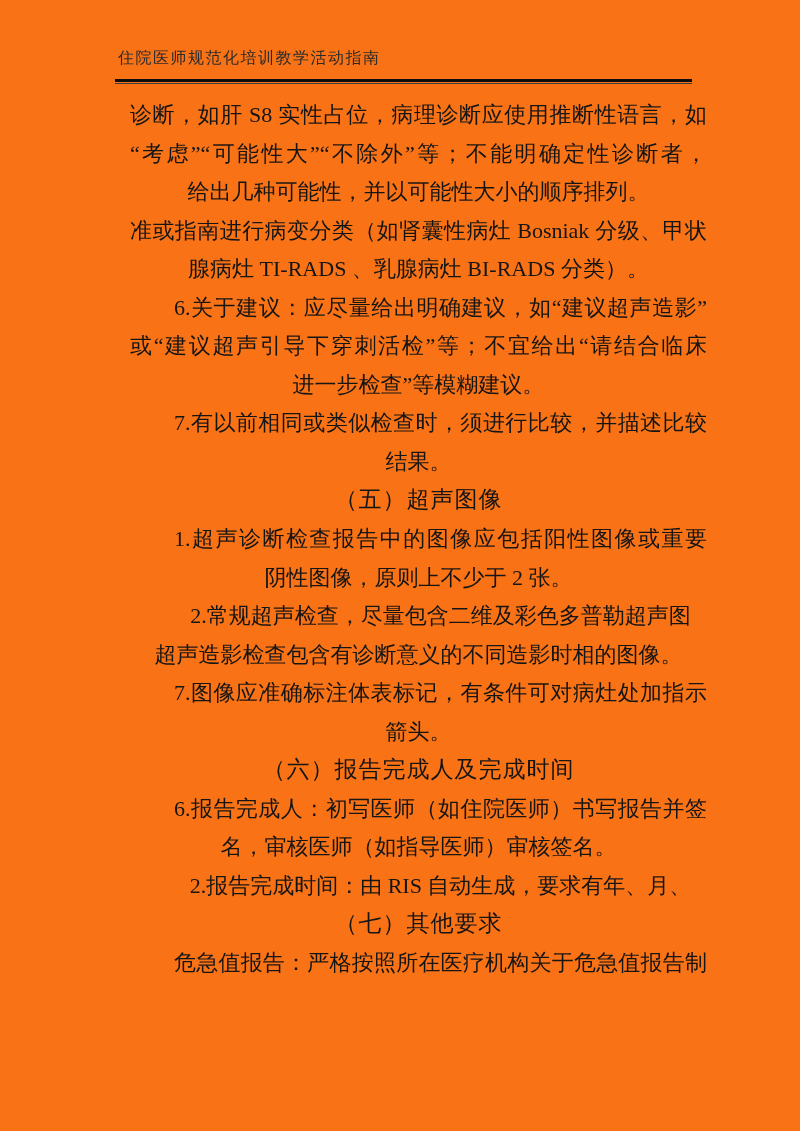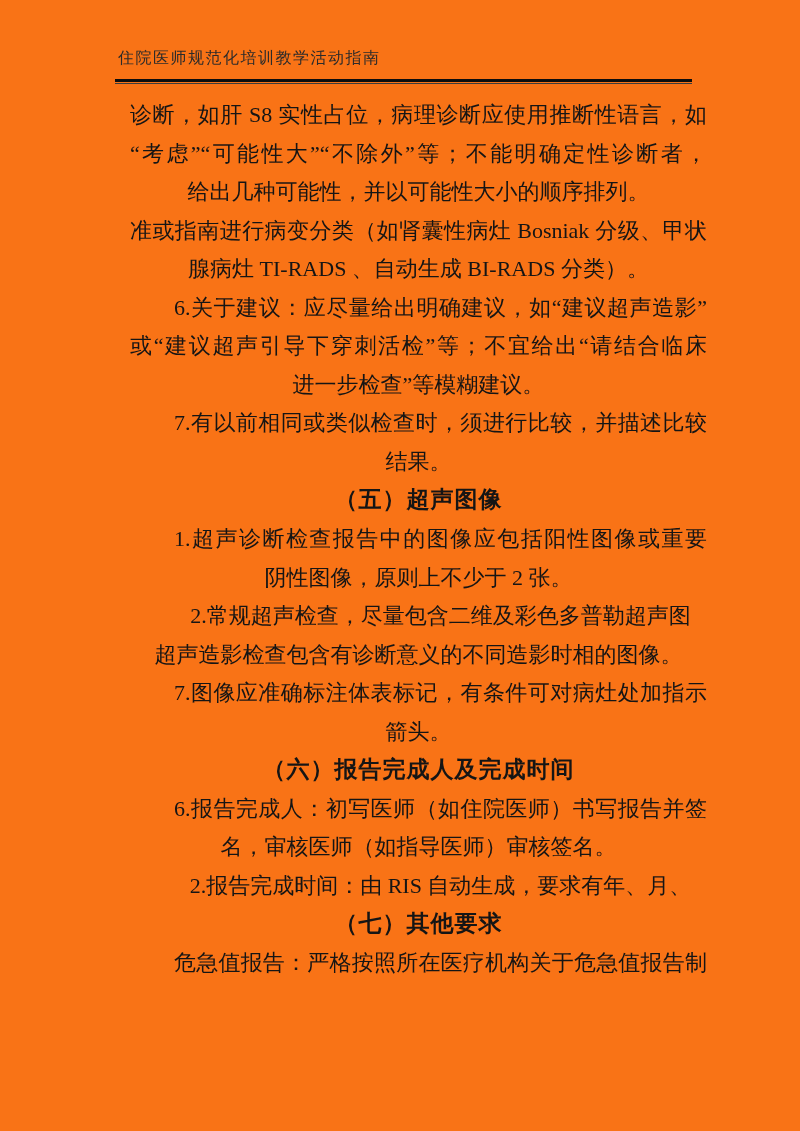--- a/index.html
+++ b/index.html
@@ -45,21 +45,21 @@
     overflow: hidden;
     text-align: center;
     white-space: normal;
   }
   .line.just {
     text-align: justify;
     text-align-last: justify;
   }
   .line.indent { padding-left: 44px; }
   .line.heading {
-    font-weight: bold;
+    font-weight: normal;
     font-size: 23px;
     letter-spacing: 1px;
   }
   .page-number {
     position: absolute;
     left: 0;
     right: 0;
     top: 1034px;
     text-align: right;
     font-size: 14px;
@@ -70,21 +70,21 @@
 <body>
 
 <div class="page">
   <div class="header-title">住院医师规范化培训教学活动指南</div>
   <div class="header-rule"></div>
   <div class="doc-body">
       <div class="line just">诊断，如肝 S8 实性占位，病理诊断应使用推断性语言，如</div>
       <div class="line just">“考虑”“可能性大”“不除外”等；不能明确定性诊断者，</div>
       <div class="line">给出几种可能性，并以可能性大小的顺序排列。</div>
       <div class="line just">准或指南进行病变分类（如肾囊性病灶 Bosniak 分级、甲状</div>
-      <div class="line">腺病灶 TI-RADS 、自动生成 BI-RADS 分类）。</div>
+      <div class="line">腺病灶 TI-RADS 、乳腺病灶 BI-RADS 分类）。</div>
       <div class="line just indent">6.关于建议：应尽量给出明确建议，如“建议超声造影”</div>
       <div class="line just">或“建议超声引导下穿刺活检”等；不宜给出“请结合临床</div>
       <div class="line">进一步检查”等模糊建议。</div>
       <div class="line just indent">7.有以前相同或类似检查时，须进行比较，并描述比较</div>
       <div class="line">结果。</div>
       <div class="line heading">（五）超声图像</div>
       <div class="line just indent">1.超声诊断检查报告中的图像应包括阳性图像或重要</div>
       <div class="line">阴性图像，原则上不少于 2 张。</div>
       <div class="line indent">2.常规超声检查，尽量包含二维及彩色多普勒超声图像。</div>
       <div class="line">超声造影检查包含有诊断意义的不同造影时相的图像。</div>

